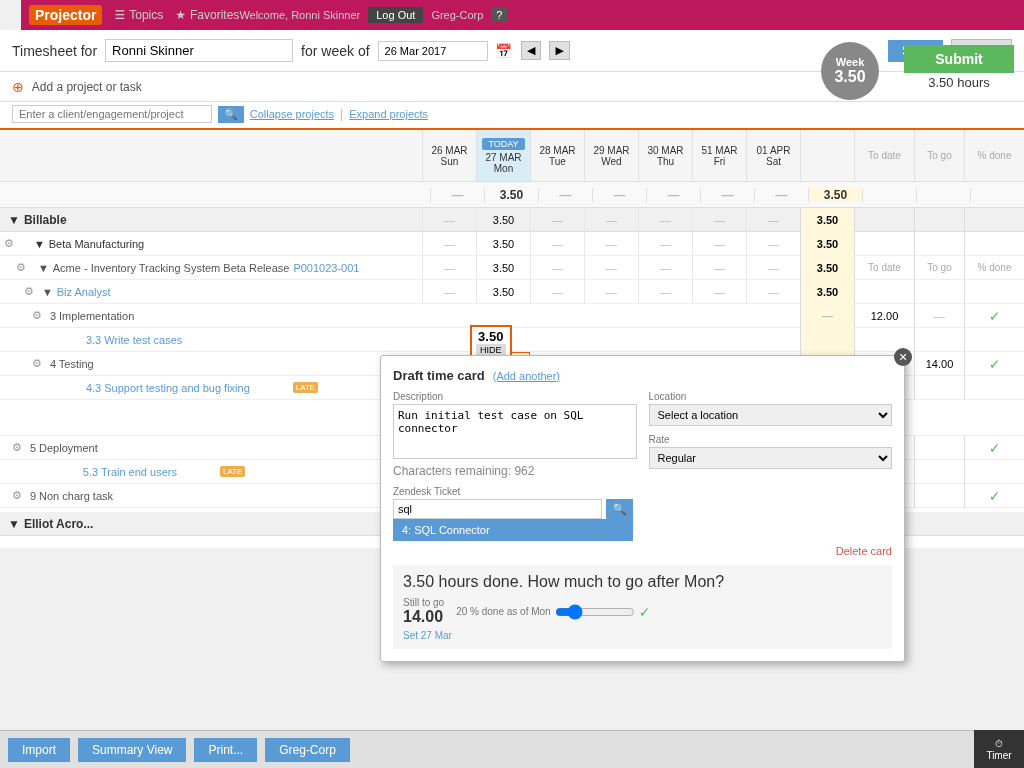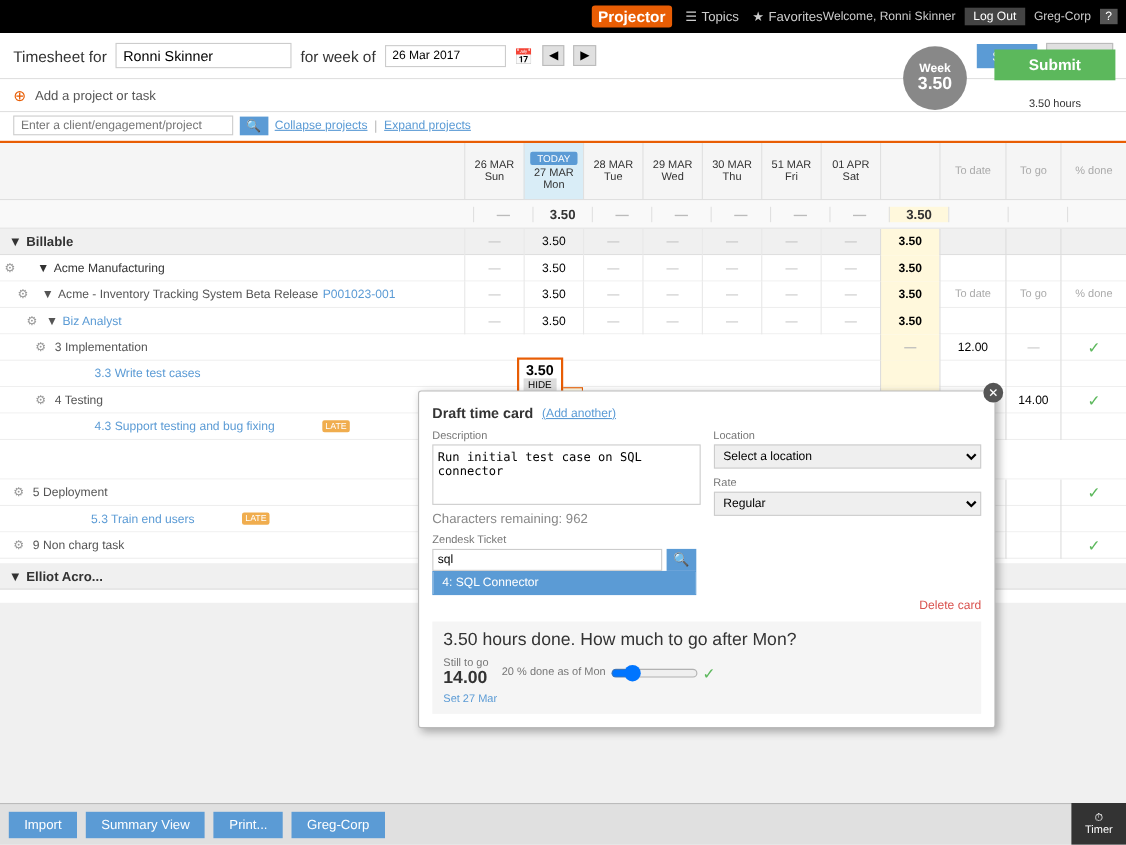--- a/index.html
+++ b/index.html
@@ -1,41 +1,41 @@
 <!DOCTYPE html>
 <html><head>
   <meta charset="utf-8">
   <style>
     * { box-sizing: border-box; margin: 0; padding: 0; }
     body { font-family: Arial, sans-serif; font-size: 12px; background: #f0f0f0; width: 1024px; height: 768px; overflow: hidden; position: relative; }
 
     
-    .top-nav { background: #000000; color: white; display: flex; align-items: center; height: 30px; padding: 0 8px; justify-content: flex-end; }
+    .top-nav { background: #be185d; color: white; display: flex; align-items: center; height: 30px; padding: 0 8px; justify-content: flex-start; margin-left: 21px; }
     .top-nav-left { display: flex; align-items: center; gap: 12px; }
     .logo-text { font-weight: bold; font-size: 14px; color: white; background: #e85d04; padding: 2px 6px; border-radius: 3px; }
     .nav-item { color: #ccc; cursor: pointer; display: flex; align-items: center; gap: 4px; font-size: 12px; }
     .top-nav-right { display: flex; align-items: center; gap: 8px; font-size: 11px; color: #ccc; }
     .logout-btn { background: #444; color: white; border: none; padding: 2px 8px; cursor: pointer; font-size: 11px; }
 
     
     .header-row { background: white; padding: 8px 12px; display: flex; align-items: center; gap: 8px; border-bottom: 1px solid #ddd; height: 42px; }
     .timesheet-label { font-size: 14px; color: #333; }
-    .user-name-input { border: 1px solid #ccc; padding: 3px 6px; font-size: 13px; width: 160px; }
+    .user-name-input { border: 1px solid #ccc; padding: 3px 6px; font-size: 13px; width: 188px; }
     .week-label { font-size: 14px; color: #333; }
     .week-date-input { border: 1px solid #ccc; padding: 3px 6px; font-size: 11px; width: 110px; }
     .cal-icon { cursor: pointer; font-size: 14px; color: #555; }
     .nav-arrow { background: #e0e0e0; border: 1px solid #bbb; cursor: pointer; padding: 2px 5px; font-size: 11px; }
     .save-btn { background: #5b9bd5; color: white; border: none; padding: 4px 14px; cursor: pointer; font-size: 12px; }
     .print-btn { background: #e0e0e0; border: 1px solid #bbb; padding: 4px 12px; cursor: pointer; font-size: 12px; }
 
     
     .week-circle { background: #888; color: white; border-radius: 50%; width: 58px; height: 58px; display: flex; flex-direction: column; align-items: center; justify-content: center; font-size: 11px; font-weight: bold; position: absolute; right: 145px; top: 42px; z-index: 2; }
     .submit-btn-area { position: absolute; right: 10px; top: 45px; display: flex; flex-direction: column; align-items: center; }
     .submit-btn { background: #5cb85c; color: white; border: none; padding: 6px 20px; cursor: pointer; font-size: 14px; font-weight: bold; width: 110px; }
-    .submit-hours { font-size: 10px; color: #333; text-align: right; margin-top: 16px; }
+    .submit-hours { font-size: 13px; color: #333; text-align: right; margin-top: 2px; }
 
     
     .add-project-row { background: white; padding: 4px 12px; border-bottom: 1px solid #ddd; display: flex; align-items: center; gap: 8px; height: 30px; }
     .add-icon { color: #e85d04; font-size: 14px; }
     .add-label { color: #555; font-size: 12px; }
 
     
     .search-row { background: white; padding: 2px 12px 4px 12px; border-bottom: 2px solid #e85d04; display: flex; align-items: center; gap: 6px; height: 28px; }
     .search-input { border: 1px solid #ccc; padding: 2px 6px; font-size: 11px; width: 200px; color: #aaa; }
     .search-btn { background: #5b9bd5; border: none; color: white; padding: 2px 6px; cursor: pointer; font-size: 11px; }
@@ -284,21 +284,21 @@
       <div class="cell-todate"></div>
       <div class="cell-togo"></div>
       <div class="cell-pctdone"></div>
     </div>
   </div>
 
   <div class="project-row">
     <span class="gear-icon">⚙</span>
     <div class="project-label">
       <span style="cursor:pointer;">▼</span>
-      <span>Acme Manufacturing</span>
+      <span>Beta Manufacturing</span>
     </div>
     <div class="group-cells">
       <div class="cell">
           <span class="dash">—</span>
         </div>
       <div class="cell">3.50</div>
       <div class="cell">
           <span class="dash">—</span>
         </div>
       <div class="cell">

